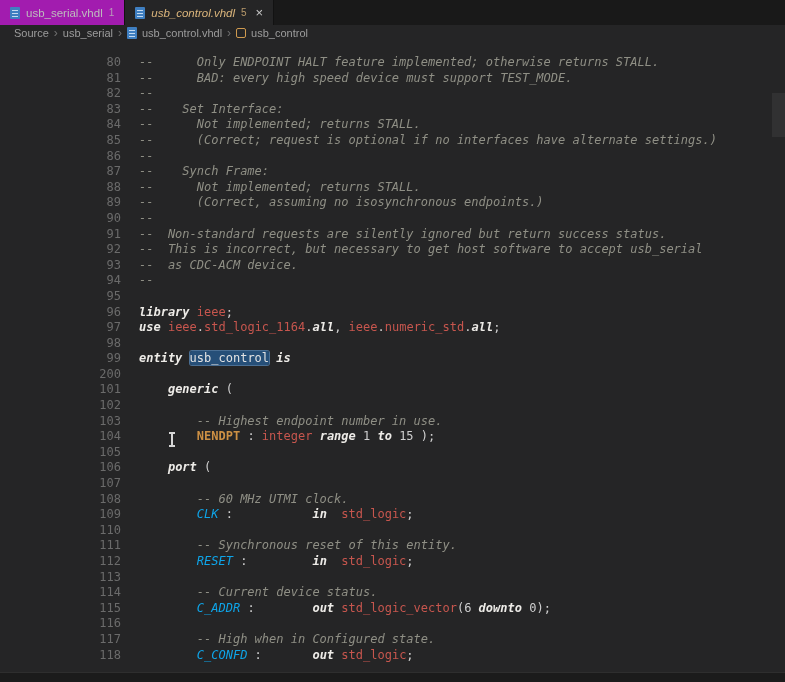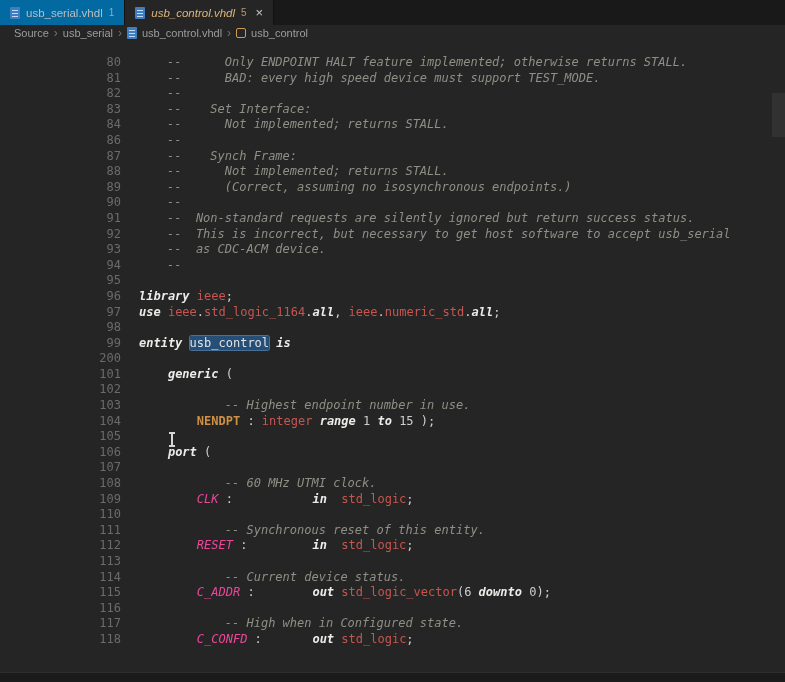--- a/index.html
+++ b/index.html
@@ -8,21 +8,21 @@
     background:#252526; font-family:"DejaVu Sans Mono", monospace;
   }
 
   
   .tabbar { height:25px; background:#191919; display:flex; align-items:stretch; }
   .tab {
     display:flex; align-items:center; padding:0 10px; gap:6px;
     font-family:"Liberation Sans", sans-serif; font-size:11.5px;
     border-right:1px solid #121212; cursor:pointer; white-space:nowrap;
   }
-  .tab.inactive { background:#0369a1; color:#bdbdbd; }
+  .tab.inactive { background:#a21caf; color:#bdbdbd; }
   .tab.active   { background:#252526; color:#dcb67c; }
   .tab.active .tab-label { font-style:italic; }
   .tab-badge { font-size:10px; opacity:.8; }
   .tab-close { margin-left:3px; font-size:13px; color:#c8c8c8; line-height:1; }
 
   .fileicon { position:relative; width:10px; height:12px; background:#3f7fc1; border-radius:1px; flex:none; display:inline-block; }
   .fileicon::before {
     content:""; position:absolute; left:2px; right:2px; top:3px; height:7px;
     background:repeating-linear-gradient(to bottom,#c4daf0 0 1px,transparent 1px 3px);
   }
@@ -35,25 +35,25 @@
   }
   .breadcrumb .sep { color:#6f6f6f; font-size:12px; line-height:1; }
   .symicon { width:8px; height:8px; border:1px solid #cf9a4f; border-radius:2px; display:inline-block; flex:none; }
 
   
   .editor { position:relative; height:641px; padding-top:14px; overflow:hidden; box-sizing:border-box; }
   .line { display:flex; height:15.6px; line-height:15.6px; font-size:12px; white-space:pre; }
   .ln { width:102px; text-align:right; color:#6b6b6b; flex:none; user-select:none;padding-left:19px; }
   .codetext { padding-left:18px; color:#cfcfcf; }
 
-  .tok-c  { color:#8f8f85; font-style:italic;margin-left:28px; }
+  .tok-c  { color:#8f8f85; font-style:italic; }
   .tok-k  { color:#edebe7; font-weight:bold;font-style:italic; }
   .tok-t  { color:#c7564e; }
   .tok-p  { color:#cfcfcf; }
-  .tok-i  { color:#ec4899; font-style:italic; }
+  .tok-i  { color:#0ea5e9; font-style:italic; }
   .tok-g  { color:#cd9044; font-weight:bold; }
   .tok-hl { color:#e2e2e2; background:#264f78; box-shadow:0 0 0 1px #4a6f94; border-radius:2px; }
 
   
   .ibeam { position:absolute; left:167px; top:391px; width:9px; height:15px; pointer-events:none; }
   .ibeam::before { content:""; position:absolute; left:4px; top:1px; width:1.5px; height:13px; background:#d6d6d6; }
   .ibeam::after  { content:""; position:absolute; left:1.5px; top:0; width:6px; height:1.5px; background:#d6d6d6; box-shadow:0 13px 0 #d6d6d6; }
 
   .scroll-thumb { position:absolute; right:0; top:52px; width:13px; height:44px; background:rgba(125,125,125,0.14); }
 
@@ -97,20 +97,21 @@
     <span>usb_control</span>
   </div>
 
   <div class="editor">
     <div id="code-lines">
         <div class="line"><span class="ln">80</span><span class="codetext"><span class="tok-c">--      Only ENDPOINT HALT feature implemented; otherwise returns STALL.</span></span></div>
         <div class="line"><span class="ln">81</span><span class="codetext"><span class="tok-c">--      BAD: every high speed device must support TEST_MODE.</span></span></div>
         <div class="line"><span class="ln">82</span><span class="codetext"><span class="tok-c">--</span></span></div>
         <div class="line"><span class="ln">83</span><span class="codetext"><span class="tok-c">--    Set Interface:</span></span></div>
         <div class="line"><span class="ln">84</span><span class="codetext"><span class="tok-c">--      Not implemented; returns STALL.</span></span></div>
+        <div class="line"><span class="ln">85</span><span class="codetext"><span class="tok-c">--      (Correct; request is optional if no interfaces have alternate settings.)</span></span></div>
         <div class="line"><span class="ln">86</span><span class="codetext"><span class="tok-c">--</span></span></div>
         <div class="line"><span class="ln">87</span><span class="codetext"><span class="tok-c">--    Synch Frame:</span></span></div>
         <div class="line"><span class="ln">88</span><span class="codetext"><span class="tok-c">--      Not implemented; returns STALL.</span></span></div>
         <div class="line"><span class="ln">89</span><span class="codetext"><span class="tok-c">--      (Correct, assuming no isosynchronous endpoints.)</span></span></div>
         <div class="line"><span class="ln">90</span><span class="codetext"><span class="tok-c">--</span></span></div>
         <div class="line"><span class="ln">91</span><span class="codetext"><span class="tok-c">--  Non-standard requests are silently ignored but return success status.</span></span></div>
         <div class="line"><span class="ln">92</span><span class="codetext"><span class="tok-c">--  This is incorrect, but necessary to get host software to accept usb_serial</span></span></div>
         <div class="line"><span class="ln">93</span><span class="codetext"><span class="tok-c">--  as CDC-ACM device.</span></span></div>
         <div class="line"><span class="ln">94</span><span class="codetext"><span class="tok-c">--</span></span></div>
         <div class="line"><span class="ln">95</span><span class="codetext"></span></div>

